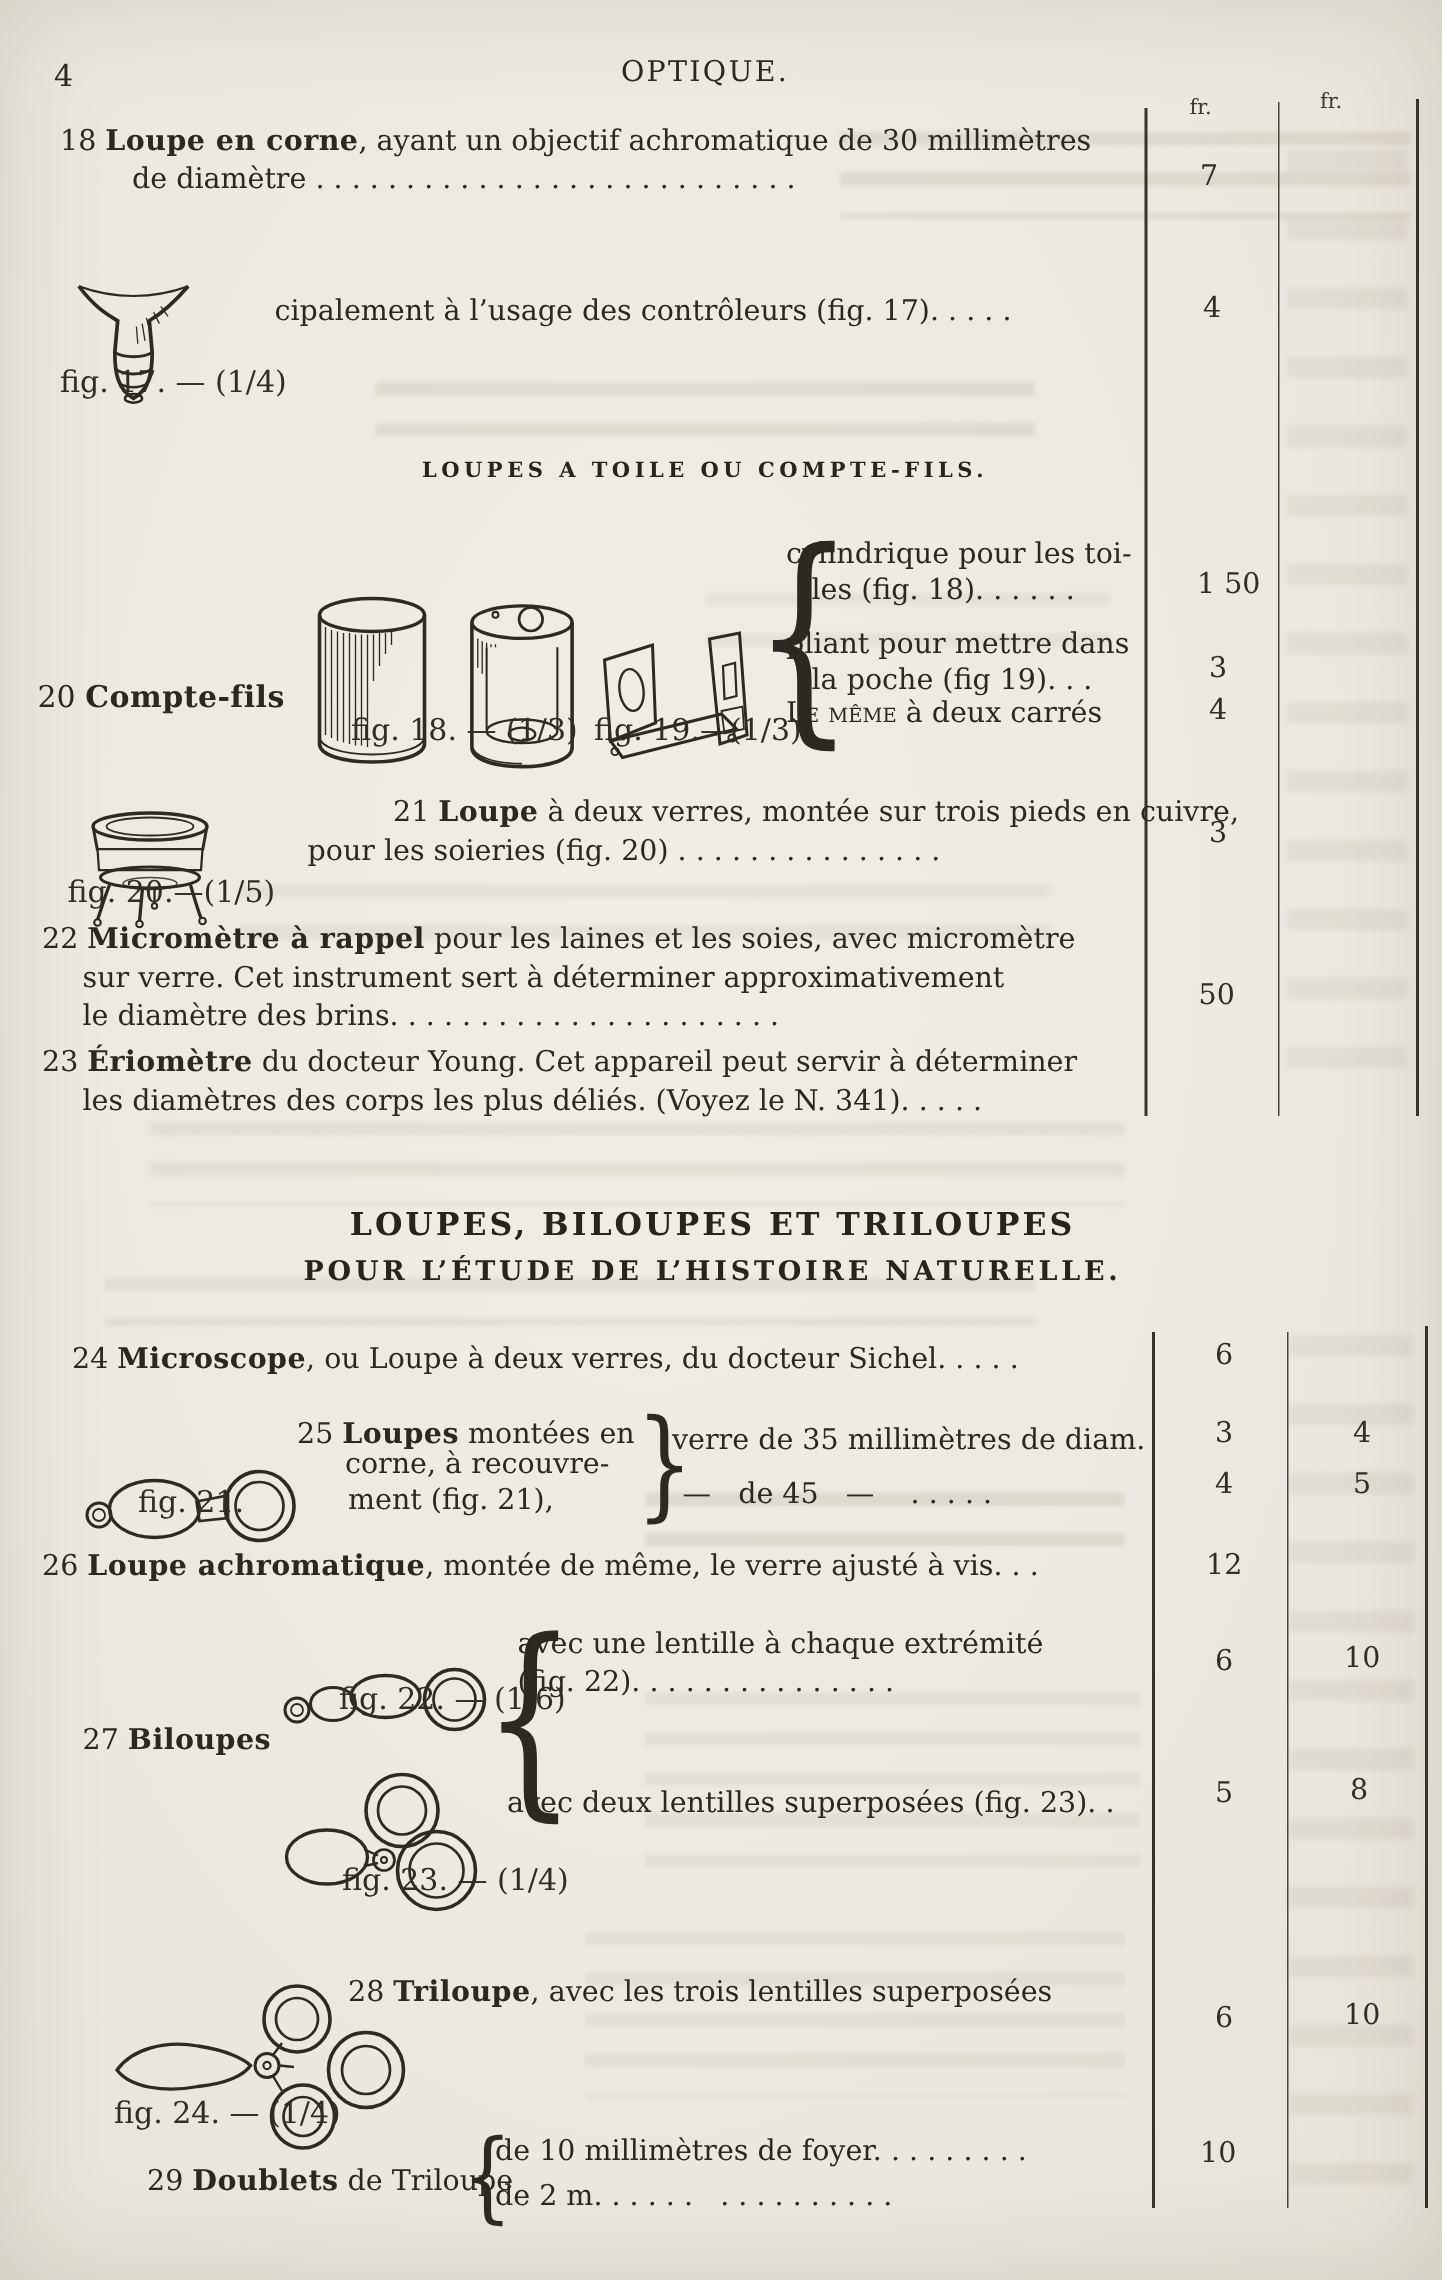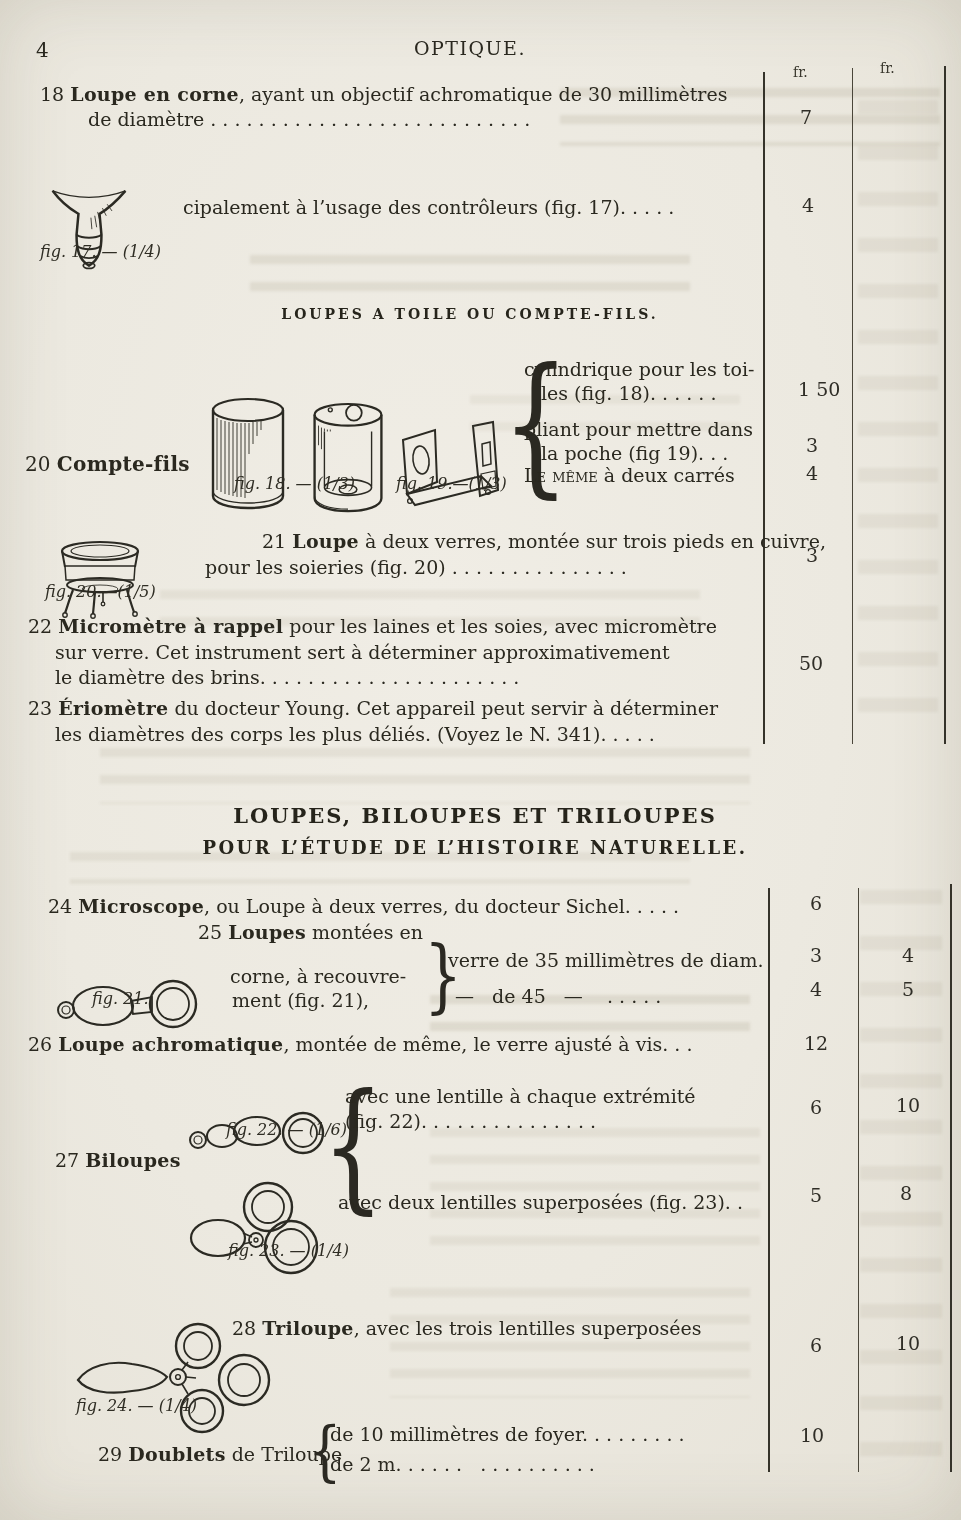--- a/index.html
+++ b/index.html
@@ -8,21 +8,21 @@
     background:#edeae1;
     background-image:radial-gradient(ellipse at 45% 40%, #f0ede5 0%, #ece9e0 55%, #e6e2d7 100%);
     box-shadow:inset 0 0 70px rgba(95,85,60,.16);
     font-family:"DejaVu Serif","Liberation Serif",serif;
     color:#26241d;
   }
   .abs{position:absolute;white-space:pre;}
   .t{font-size:19px;line-height:24px;color:#2a281f;}
   .fat{font-weight:700;letter-spacing:.3px;}
   .sc{font-variant:small-caps;}
-  .cap{font-style:italic;font-size:16px;color:#2f2d24;}
+  .cap{font-size:20px;color:#2f2d24;}
   .price{font-size:19px;color:#2f2d26;}
   .frh{font-size:14px;font-style:normal;color:#3a382e;}
   .heading{font-weight:600;letter-spacing:3px;color:#26241b;}
   .rule{position:absolute;background:#35332a;width:2px;}
   .rule.thin{width:1px;background:#4a463a;}
   .brace{position:absolute;font-family:"DejaVu Serif",serif;color:#2b2922;transform-origin:left top;line-height:1;}
   .ghost{position:absolute;filter:blur(1.4px);opacity:.5;pointer-events:none;
     background:repeating-linear-gradient(to bottom, rgba(128,117,86,.26) 0 9px, rgba(0,0,0,0) 9px 27px);}
   .ghostv{position:absolute;filter:blur(1.6px);opacity:.4;pointer-events:none;
     background:repeating-linear-gradient(to bottom, rgba(120,110,80,.22) 0 14px, rgba(0,0,0,0) 14px 46px);}
@@ -186,21 +186,21 @@
       <circle cx="11" cy="36" r="8" stroke-width="2"></circle>
       <circle cx="11" cy="36" r="4" stroke-width="1.2"></circle>
       <ellipse cx="48" cy="32" rx="30" ry="19" fill="url(#h21)" stroke-width="2.2"></ellipse>
       <path d="M76 27 L97 23 L97 38 L78 40 Z" stroke-width="1.8"></path>
       <circle cx="118" cy="30" r="23" stroke-width="2.4"></circle>
       <circle cx="118" cy="30" r="16" stroke-width="1.8"></circle>
     </svg>
   </div>
   <div class="abs cap" style="left:92px;top:989px;">fig. 21.</div>
 
-  <div class="abs t" style="left:198px;top:920px;"><span>25</span> <span class="fat">Loupes</span><span> montées en</span></div>
+  <div class="abs t" style="left:198px;top:944px;"><span>25</span> <span class="fat">Loupes</span><span> montées en</span></div>
   <div class="abs t" style="left:230px;top:964px;">corne, à recouvre-</div>
   <div class="abs t" style="left:232px;top:988px;">ment (fig. 21),</div>
   <div class="brace" style="left:424px;top:936px;font-size:80px;transform:scaleX(.75);">}</div>
   <div class="abs t" style="left:448px;top:948px;">verre de 35 millimètres de diam.</div>
   <div class="abs t" style="left:455px;top:984px;">—   de 45   —    . . . . .</div>
   <div class="abs price" style="left:810px;top:944px;">3</div>
   <div class="abs price" style="left:902px;top:944px;">4</div>
   <div class="abs price" style="left:810px;top:978px;">4</div>
   <div class="abs price" style="left:902px;top:978px;">5</div>
 

